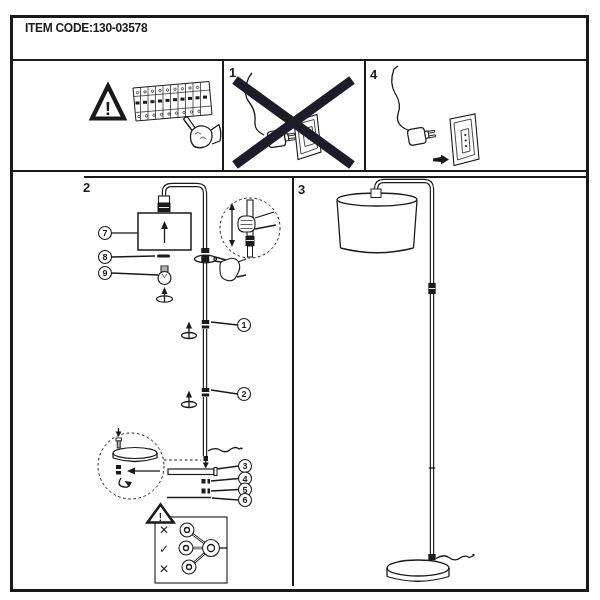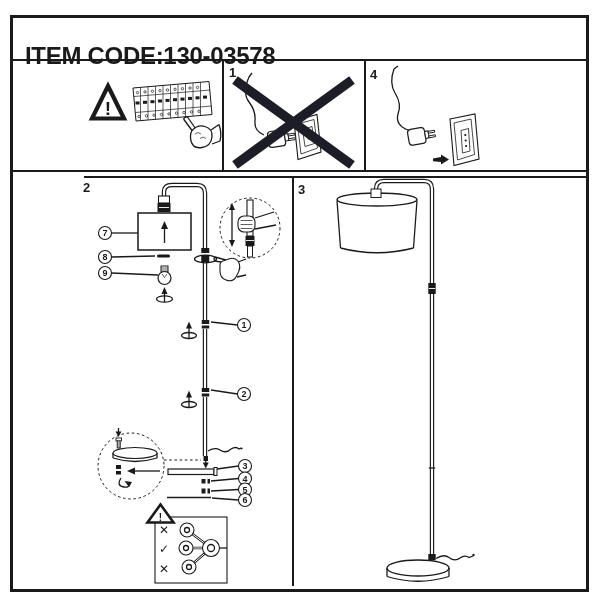--- a/index.html
+++ b/index.html
@@ -1,20 +1,20 @@
 <!DOCTYPE html>
 <html><head>
 <meta charset="utf-8">
 <style>
   html,body{margin:0;padding:0;background:#ffffff;}
   #stage{position:relative;width:600px;height:600px;background:#ffffff;overflow:hidden;
          font-family:"Liberation Sans",sans-serif;color:#1a1a1a;}
   .frame{position:absolute;left:10px;top:15px;width:573px;height:571px;border:3px solid #1a1a1a;}
   .rule{position:absolute;background:#1a1a1a;}
-  .hdr-text{position:absolute;left:25px;top:42px;font-size:24px;font-weight:700;letter-spacing:-0.3px;}
+  .hdr-text{position:absolute;left:25px;top:21px;font-size:12px;font-weight:700;letter-spacing:-0.3px;}
   .num{position:absolute;font-size:13px;font-weight:700;}
   svg{position:absolute;overflow:visible;}
   .ln{stroke:#1a1a1a;fill:none;stroke-width:1.3;}
   .thin{stroke:#1a1a1a;fill:none;stroke-width:0.7;}
   .wfill{fill:#ffffff;}
   .ink{fill:#1a1a1a;}
   .tube-o{stroke:#1a1a1a;stroke-width:4.4;fill:none;}
   .tube-i{stroke:#ffffff;stroke-width:2.1;fill:none;}
   .dash{stroke:#1a1a1a;fill:none;stroke-width:1;stroke-dasharray:2.6 2.6;}
   .whl{stroke:#ffffff;stroke-width:0.9;fill:none;}

